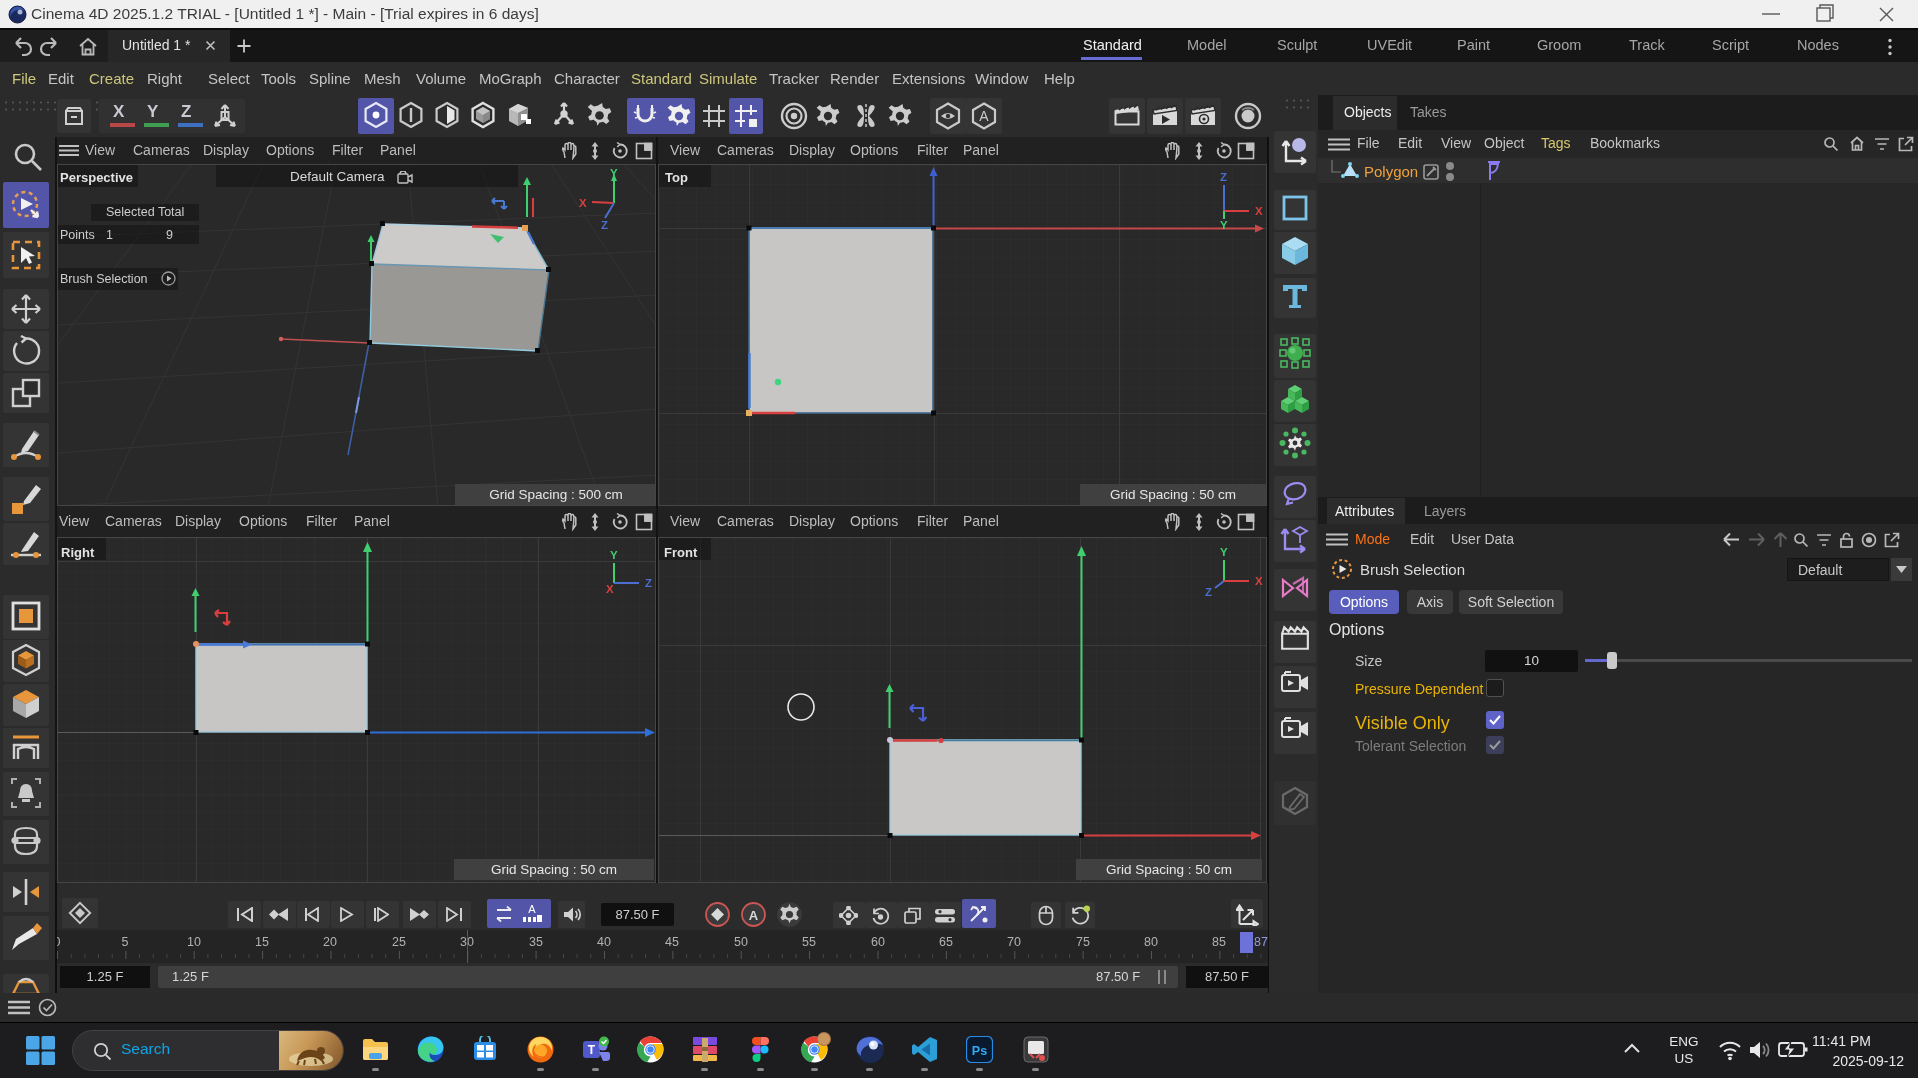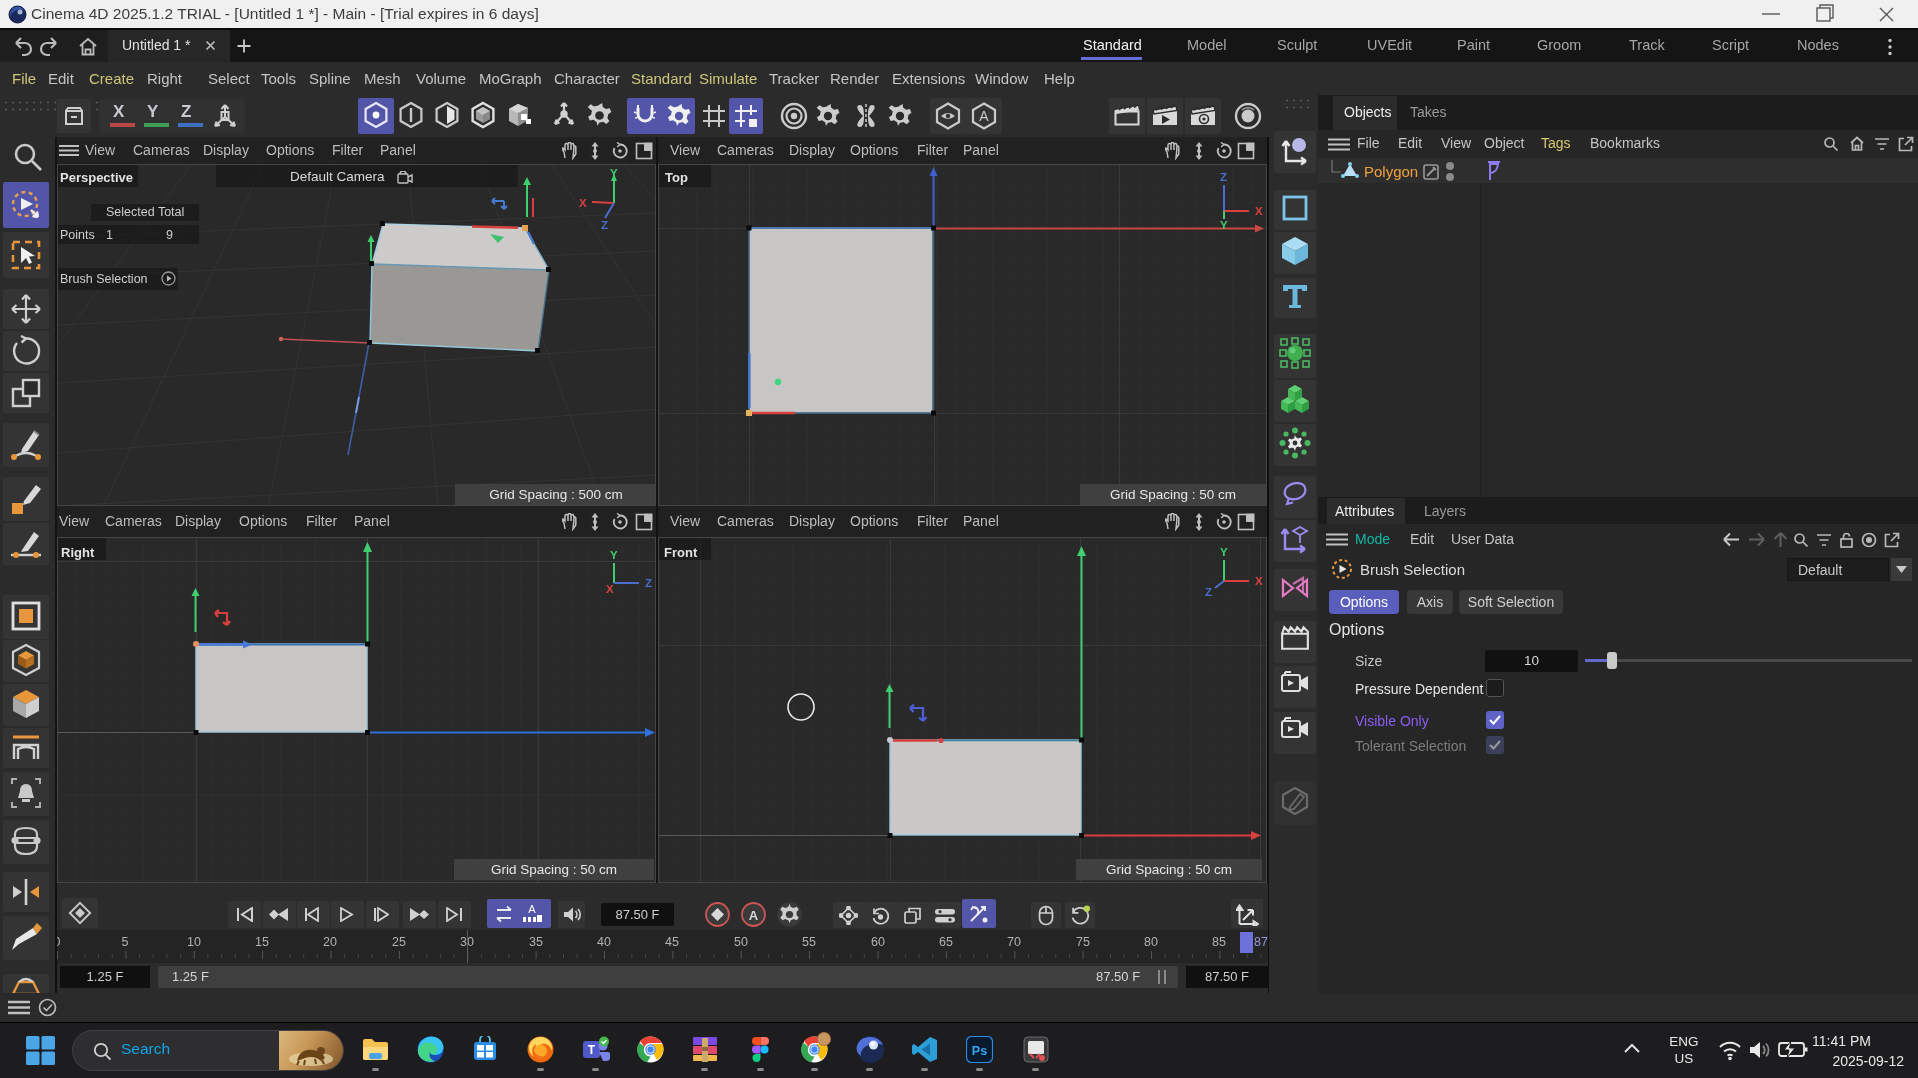--- a/index.html
+++ b/index.html
@@ -866,21 +866,21 @@
 
 <div class="abs" style="left:1318px;top:497px;width:600px;height:496px;background:#262626">
  <div class="abs" style="left:0;top:0;width:600px;height:27px;background:#1c1c1c"></div>
  <div class="abs" style="left:9px;top:1px;width:78px;height:26px;background:#2c2c2c"></div>
  <div class="abs" style="left:17px;top:6px;font-size:14px;color:#ededed">Attributes</div>
  <div class="abs" style="left:106px;top:6px;font-size:14px;color:#9a9a9a">Layers</div>
  <div class="abs" style="left:0;top:27px;width:600px;height:30px">
   <svg class="abs" style="left:8px;top:9px" width="22" height="13" viewBox="0 0 22 13" stroke="#c0c0c0" stroke-width="2.2">
         <path d="M0 1.5 H22 M0 6.5 H22 M0 11.5 H22"></path>
       </svg>
-  <div class="abs" style="left:37px;top:7px;font-size:14px;color:#14b8a6">Mode</div>
+  <div class="abs" style="left:37px;top:7px;font-size:14px;color:#f97316">Mode</div>
   <div class="abs" style="left:92px;top:7px;font-size:14px;color:#c4c4c4">Edit</div>
   <div class="abs" style="left:133px;top:7px;font-size:14px;color:#c4c4c4">User Data</div>
   <svg class="abs" style="left:404px;top:8px" width="18" height="15" viewBox="0 0 18 15" fill="none" stroke="#c8c8c8" stroke-width="2">
         <path d="M17 7.5 H2 M2 7.5 l6 -6 M2 7.5 l6 6"></path>
       </svg>
   <svg class="abs" style="left:430px;top:8px" width="18" height="15" viewBox="0 0 18 15" fill="none" stroke="#5f5f5f" stroke-width="2">
         <path d="M1 7.5 H16 M16 7.5 l-6 -6 M16 7.5 l-6 6"></path>
       </svg>
   <svg class="abs" style="left:455px;top:7px" width="15" height="17" viewBox="0 0 15 17" fill="none" stroke="#5f5f5f" stroke-width="2">
         <path d="M7.5 16 V2 M7.5 2 l-6 6 M7.5 2 l6 6"></path>
@@ -919,23 +919,23 @@
  </div>
  <div class="abs" style="left:11px;top:93px;width:70px;height:24px;background:#595dbb;border-radius:4px;text-align:center;line-height:24px;font-size:14px;color:#fff">Options</div>
  <div class="abs" style="left:89px;top:93px;width:46px;height:24px;background:#383838;border-radius:4px;text-align:center;line-height:24px;font-size:14px;color:#d0d0d0">Axis</div>
  <div class="abs" style="left:141px;top:93px;width:104px;height:24px;background:#383838;border-radius:4px;text-align:center;line-height:24px;font-size:14px;color:#d0d0d0">Soft Selection</div>
  <div class="abs" style="left:11px;top:124px;font-size:16px;color:#e2e2e2">Options</div>
  <div class="abs" style="left:37px;top:156px;font-size:14px;color:#c6c6c6">Size</div>
  <div class="abs" style="left:167px;top:153px;width:93px;height:22px;background:#111;border-radius:2px;text-align:center;line-height:22px;font-size:13.5px;color:#d6d6d6">10</div>
  <div class="abs" style="left:267px;top:162px;width:327px;height:3px;background:#4a4a4a"></div>
  <div class="abs" style="left:267px;top:162px;width:24px;height:3px;background:#6468cc"></div>
  <div class="abs" style="left:289px;top:155px;width:10px;height:17px;background:#c9c9c9;border-radius:3px"></div>
- <div class="abs" style="left:37px;top:184px;font-size:14px;color:#e5e5e5">Pressure Dependent</div>
+ <div class="abs" style="left:37px;top:184px;font-size:14px;color:#eab308">Pressure Dependent</div>
  <div class="abs" style="left:168px;top:182px;width:18px;height:18px;background:#1c1c1c;border:1.5px solid #525252;border-radius:3px"></div>
- <div class="abs" style="left:37px;top:216px;font-size:14px;color:#8b5cf6">Visible Only</div>
+ <div class="abs" style="left:37px;top:216px;font-size:18px;color:#eab308">Visible Only</div>
  <div class="abs" style="left:168px;top:214px;width:18px;height:18px;background:#5f63c8;border-radius:3px">
   <svg class="abs" style="left:3px;top:4px" width="12" height="10" viewBox="0 0 12 10" fill="none" stroke="#fff" stroke-width="2">
         <path d="M1 5 L4.5 8.5 L11 1"></path>
       </svg>
  </div>
  <div class="abs" style="left:37px;top:241px;font-size:14px;color:#7d7d7d">Tolerant Selection</div>
  <div class="abs" style="left:168px;top:239px;width:18px;height:18px;background:#3c3f5a;border-radius:3px">
   <svg class="abs" style="left:3px;top:4px" width="12" height="10" viewBox="0 0 12 10" fill="none" stroke="#9a9a9a" stroke-width="2">
         <path d="M1 5 L4.5 8.5 L11 1"></path>
       </svg>

